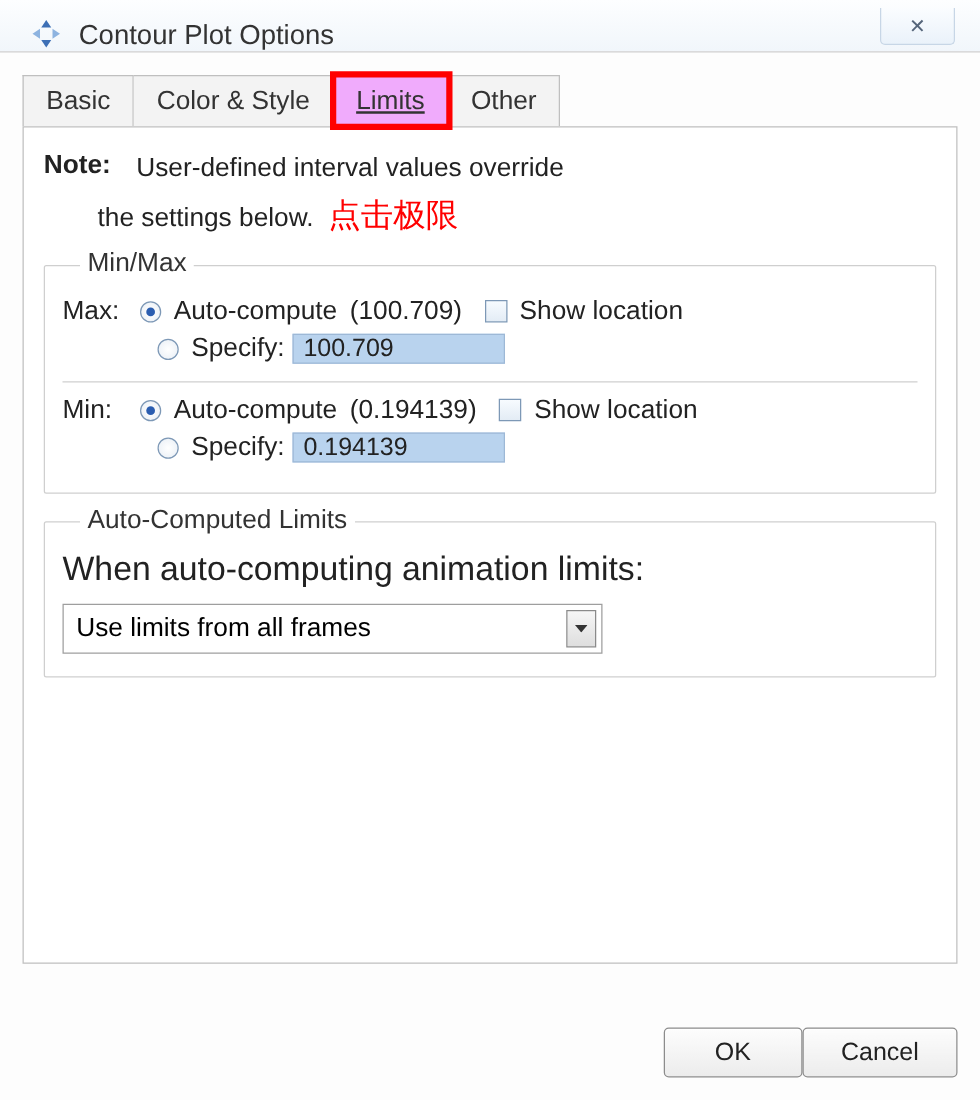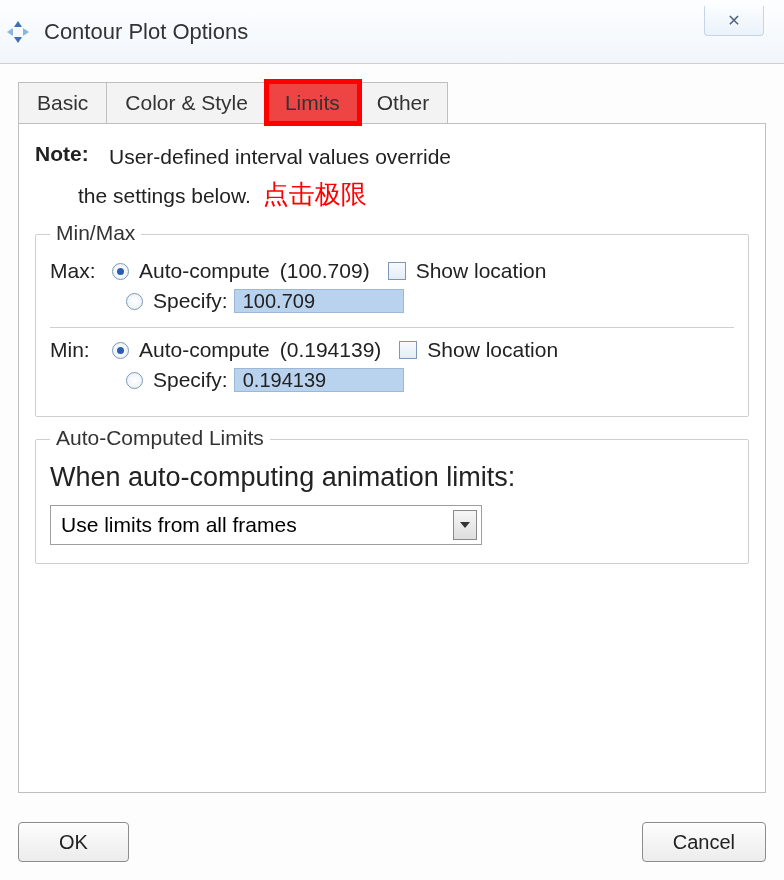--- a/index.html
+++ b/index.html
@@ -1,42 +1,42 @@
 <!DOCTYPE html>
 <html><head>
 <meta charset="utf-8">
 <style>
   * { box-sizing: border-box; font-family: "Segoe UI", Tahoma, sans-serif; }
   body { margin: 0; background: #fff; width: 784px; height: 880px; overflow: hidden; }
 
   .window { width: 784px; height: 880px; background: #fdfdfd; position: relative; }
 
   .titlebar {
-    height: 64px; display: flex; align-items: center; padding: 0 4px;
+    height: 42px; display: flex; align-items: flex-end; padding: 0 23px;
     border-bottom: 1px solid #d0d0d0; background: linear-gradient(#fdfeff,#f1f6fb);
   }
   .title-icon { width: 28px; height: 28px; margin-right: 12px; display:flex; align-items:center; justify-content:center;}
   .title-text { font-size: 22px; color: #333; }
   .close-btn {
     position: absolute; top: 6px; right: 20px; width: 60px; height: 30px;
     border: 1px solid #c7d6e6; border-top: none; border-radius: 0 0 4px 4px;
     background: linear-gradient(#fbfdff,#eaf2fa); display:flex; align-items:center; justify-content:center;
     font-size: 16px; color:#55657a; cursor:pointer;
   }
 
   .content { padding: 18px 18px 0 18px; }
 
   .tabrow { display:flex; }
   .tab {
     padding: 8px 18px; font-size: 21px; color:#333;
     border: 1px solid #bfbfbf; border-bottom: none; background:#f3f3f3;
     margin-right: 0px; cursor:pointer; position:relative;
   }
   .tab + .tab { border-left: none; }
-  .tab.active { background:#ef4444; z-index:2; }
+  .tab.active { background:#f0abfc; z-index:2;text-decoration:underline; }
   .tab.highlight { outline: 5px solid #ff0000; outline-offset: -2px; z-index:5; }
 
   .panel {
     border: 1px solid #bfbfbf; background:#fff; padding: 18px 16px 24px 16px;
     position:relative; height: 670px;
   }
 
   .note-row { display:flex; font-size:21px; color:#222; margin-bottom:6px; }
   .note-label { font-weight:bold; margin-right:14px; min-width:60px; }
   .note-text { line-height:1.4; }
@@ -44,21 +44,21 @@
   .annotation {
     display:inline-block; color:#ff0000; font-size:26px; font-weight:500; margin-left:6px;
     font-family: "Microsoft YaHei","PingFang SC",sans-serif;
   }
 
   .fieldset {
     border:1px solid #cfcfcf; border-radius:2px; margin-top:22px; padding:18px 14px 18px 14px;
     position:relative;
   }
   .fieldset-legend {
-    position:absolute; top:-14px; left:14px; background:#fff; padding:0 6px;
+    position:absolute; top:-14px; left:28px; background:#fff; padding:0 6px;
     font-size:21px; color:#333;
   }
 
   .row { display:flex; align-items:center; font-size:21px; color:#222; margin:6px 0; }
   .row-label { width:62px; text-align:left; }
   .radio {
     width:17px; height:17px; border-radius:50%; border:1px solid #7d98b6;
     display:inline-flex; align-items:center; justify-content:center; margin-right:10px;
     background:radial-gradient(#fff,#e8eef5); cursor:pointer;
   }
@@ -83,21 +83,21 @@
     display:flex; align-items:center; justify-content:space-between; padding:0 4px 0 10px;
     font-size:21px; cursor:pointer;
   }
   .select-arrow {
     width:24px; height:30px; border:1px solid #8a8a8a; background:linear-gradient(#f6f6f6,#dedede);
     display:flex; align-items:center; justify-content:center;
   }
 
   .button-row {
     position:absolute; left:18px; right:18px; bottom:18px;
-    display:flex; justify-content:space-between;
+    display:flex; justify-content:flex-end;
   }
   .btn {
     height:40px; padding:0 30px; font-size:20px; color:#222;
     border:1px solid #8c8c8c; border-radius:4px;
     background:linear-gradient(#fdfdfd,#ececec); cursor:pointer;
     box-shadow: inset 0 1px 0 #fff;
   }
   .btn.wide { padding:0 40px; }
 </style>
 </head>

